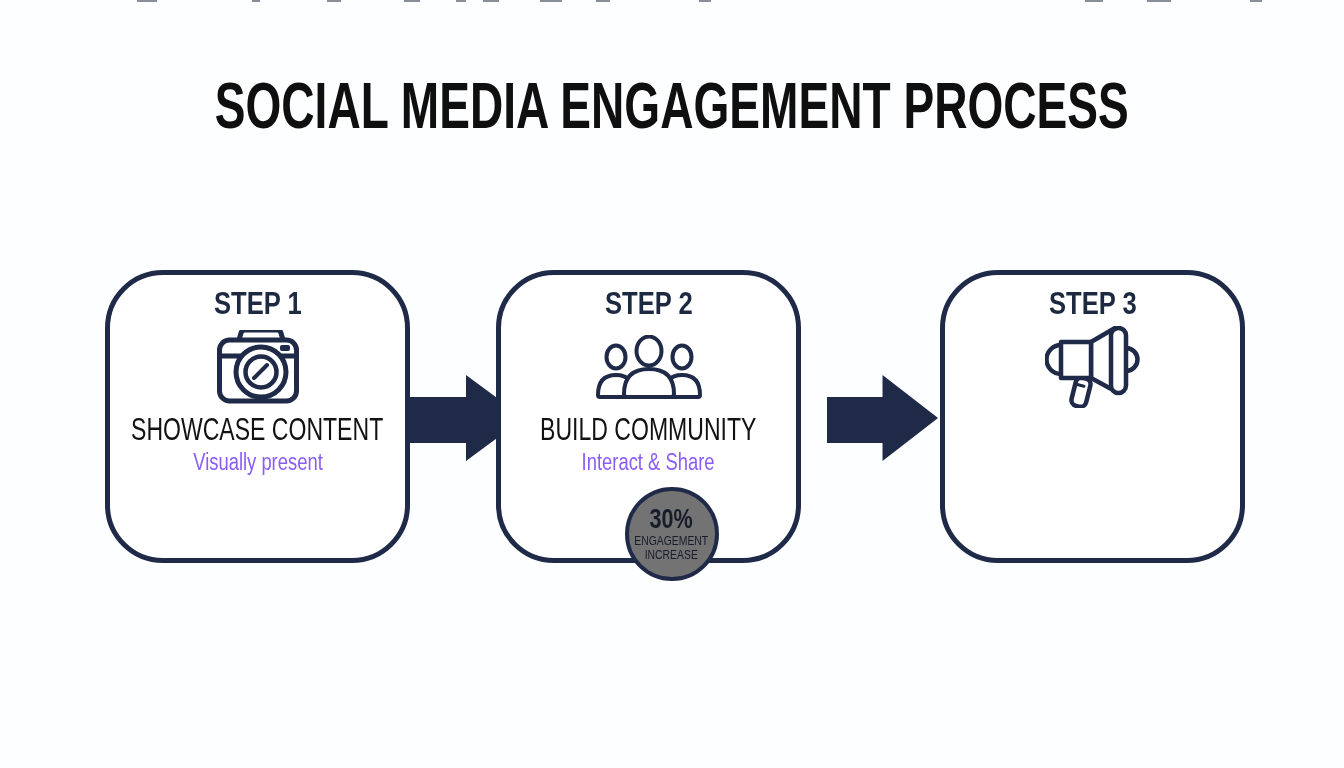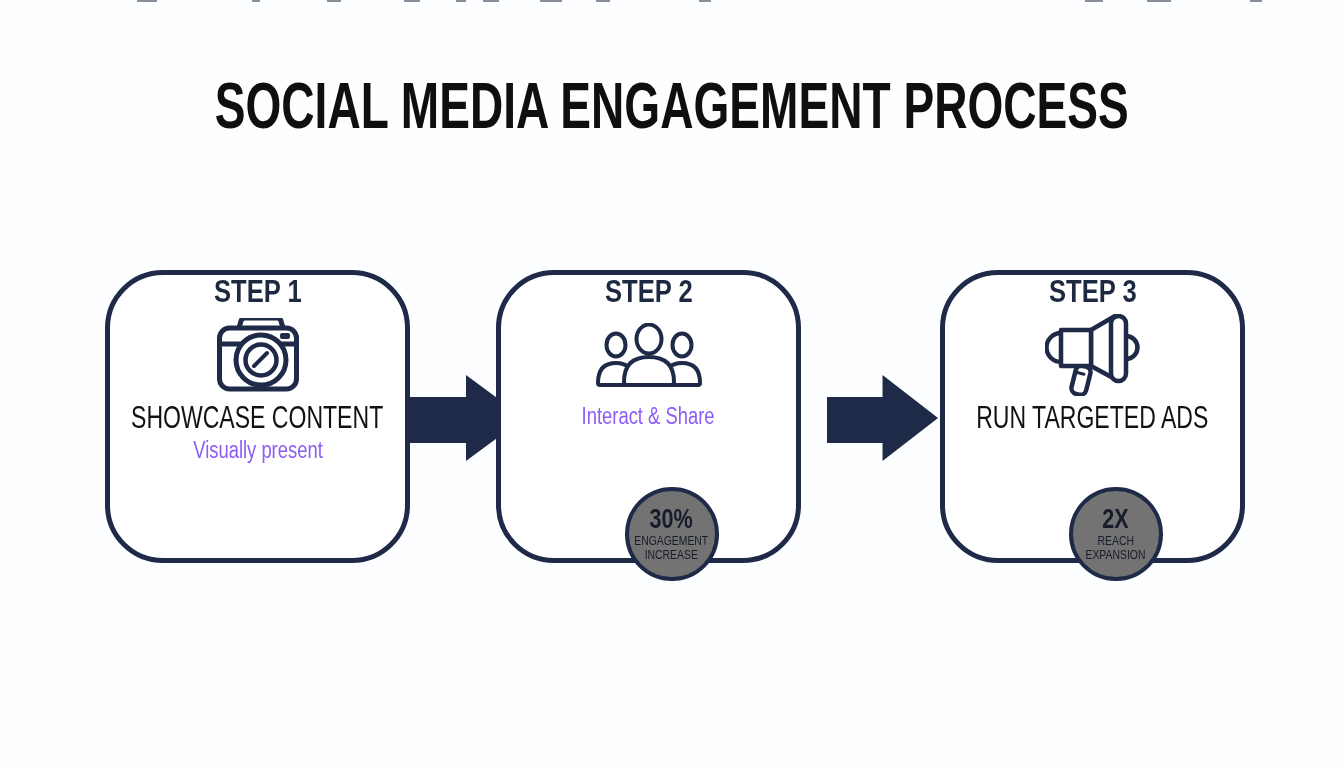--- a/index.html
+++ b/index.html
@@ -23,20 +23,21 @@
     letter-spacing:0;
   }
 
   .step-card{
     position:absolute;top:270px;width:305px;height:293px;
     box-sizing:border-box;
     border:5px solid var(--navy,#1e2a47);
     border-radius:58px;
     background:var(--card-bg,#ffffff);
     display:flex;flex-direction:column;align-items:center;
+    padding-top:12px;
   }
   .card-1{left:105px;}
   .card-2{left:496px;}
   .card-3{left:940px;}
 
   .step-label{
     font-size:32px;font-weight:bold;line-height:1.05;
     color:#1d2940;text-align:center;
   }
   .icon-wrap{
@@ -121,20 +122,21 @@
     <div class="icon-wrap">
       <svg width="110" height="64" viewBox="0 0 110 64">
         <ellipse class="icon-stroke" stroke-width="4" cx="22" cy="22" rx="9.5" ry="11.5"></ellipse>
         <ellipse class="icon-stroke" stroke-width="4" cx="88" cy="22" rx="9.5" ry="11.5"></ellipse>
         <path class="icon-stroke icon-fillwhite" stroke-width="4" d="M4,60 Q4,40 22,40 Q40,40 40,60 Q40,62 38,62 L6,62 Q4,62 4,60 Z"></path>
         <path class="icon-stroke icon-fillwhite" stroke-width="4" d="M106,60 Q106,40 88,40 Q70,40 70,60 Q70,62 72,62 L104,62 Q106,62 106,60 Z"></path>
         <path class="icon-stroke icon-fillwhite" stroke-width="4" d="M30,59 Q30,34 55,34 Q80,34 80,59 Q80,62 77,62 L33,62 Q30,62 30,59 Z"></path>
         <ellipse class="icon-stroke icon-fillwhite" stroke-width="4" cx="55" cy="16" rx="12.5" ry="14.5"></ellipse>
       </svg>
     </div>
+    <h2 class="heading"><span class="cond cx72">BUILD COMMUNITY</span></h2>
     <p class="sub"><span class="cond cx80">Interact &amp; Share</span></p>
     <div class="badge">
       <div class="badge-value"><span class="cond cx80">30%</span></div>
       <div class="badge-line"><span class="cond cx80">ENGAGEMENT</span></div>
       <div class="badge-line"><span class="cond cx80">INCREASE</span></div>
     </div>
   </section>
 
   <svg class="arrow arrow-2" viewBox="0 0 117 88" preserveAspectRatio="none">
     <polygon points="0,23 58,23 58,1 116,44 58,87 58,69 0,69"></polygon>
@@ -148,21 +150,15 @@
           <rect class="icon-stroke icon-fillwhite" stroke-width="4.5" x="32" y="52" width="15" height="29" rx="6"></rect>
           <line class="icon-stroke" stroke-width="3" x1="34" y1="60" x2="41" y2="60"></line>
         </g>
         <path class="icon-stroke" stroke-width="4.5" d="M16,19 A13,13 0 0,0 16,48"></path>
         <path class="icon-stroke" stroke-width="4.5" d="M81,22 A9,9 0 0,1 81,45"></path>
         <path class="icon-stroke icon-fillwhite" stroke-width="4.5" d="M46,16 L70,2 L70,65 L46,52 Z"></path>
         <rect class="icon-stroke icon-fillwhite" stroke-width="4.5" x="66" y="2" width="15" height="65" rx="7.5"></rect>
         <rect class="icon-stroke icon-fillwhite" stroke-width="4.5" x="16" y="16" width="30" height="36"></rect>
       </svg>
     </div>
-    <h2 class="heading"><span class="cond cx72">RUN TARGETED ADS</span></h2>
-    <div class="badge">
-      <div class="badge-value"><span class="cond cx80">2X</span></div>
-      <div class="badge-line"><span class="cond cx80">REACH</span></div>
-      <div class="badge-line"><span class="cond cx80">EXPANSION</span></div>
-    </div>
   </section>
 
 </div>
 
 </body></html>

